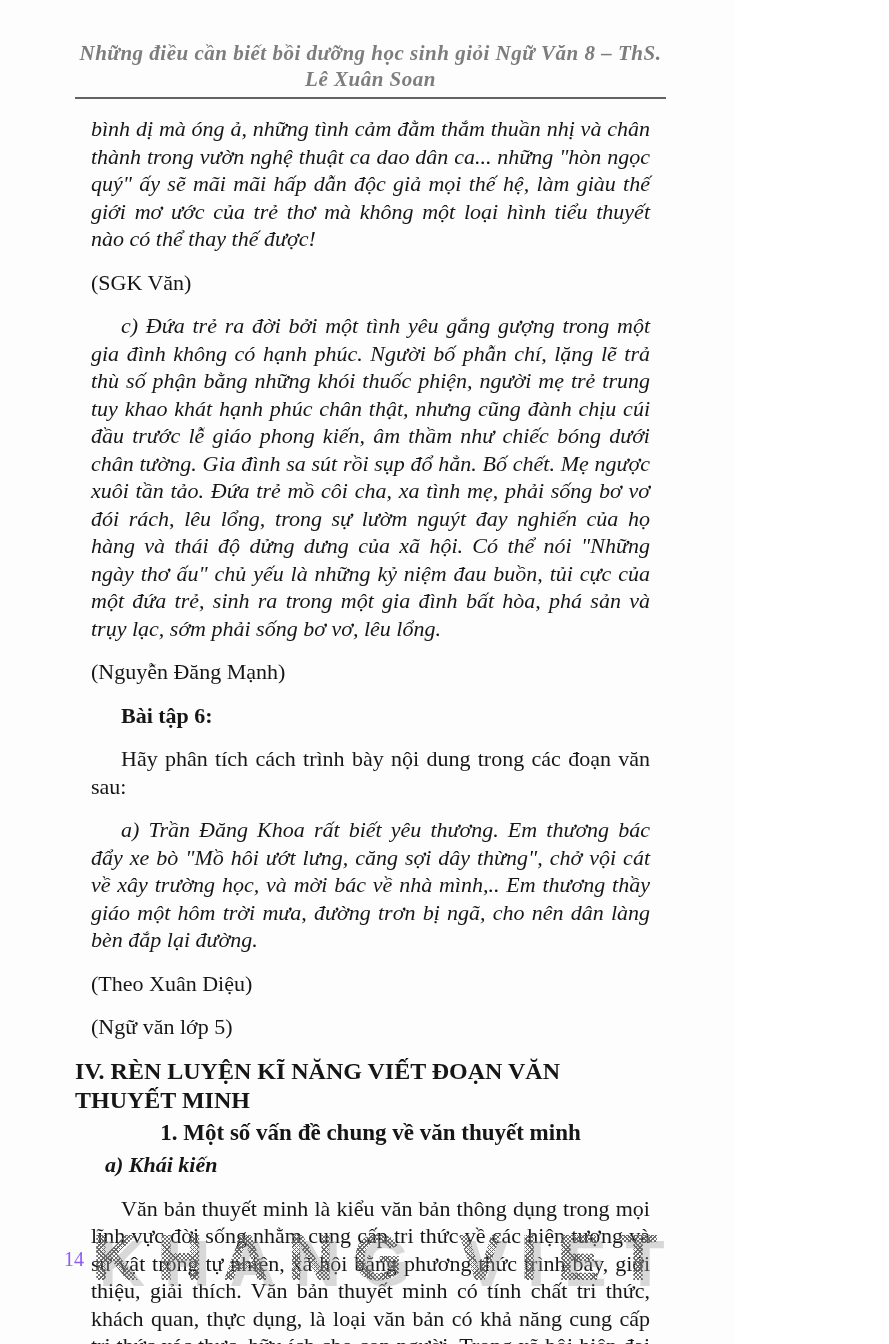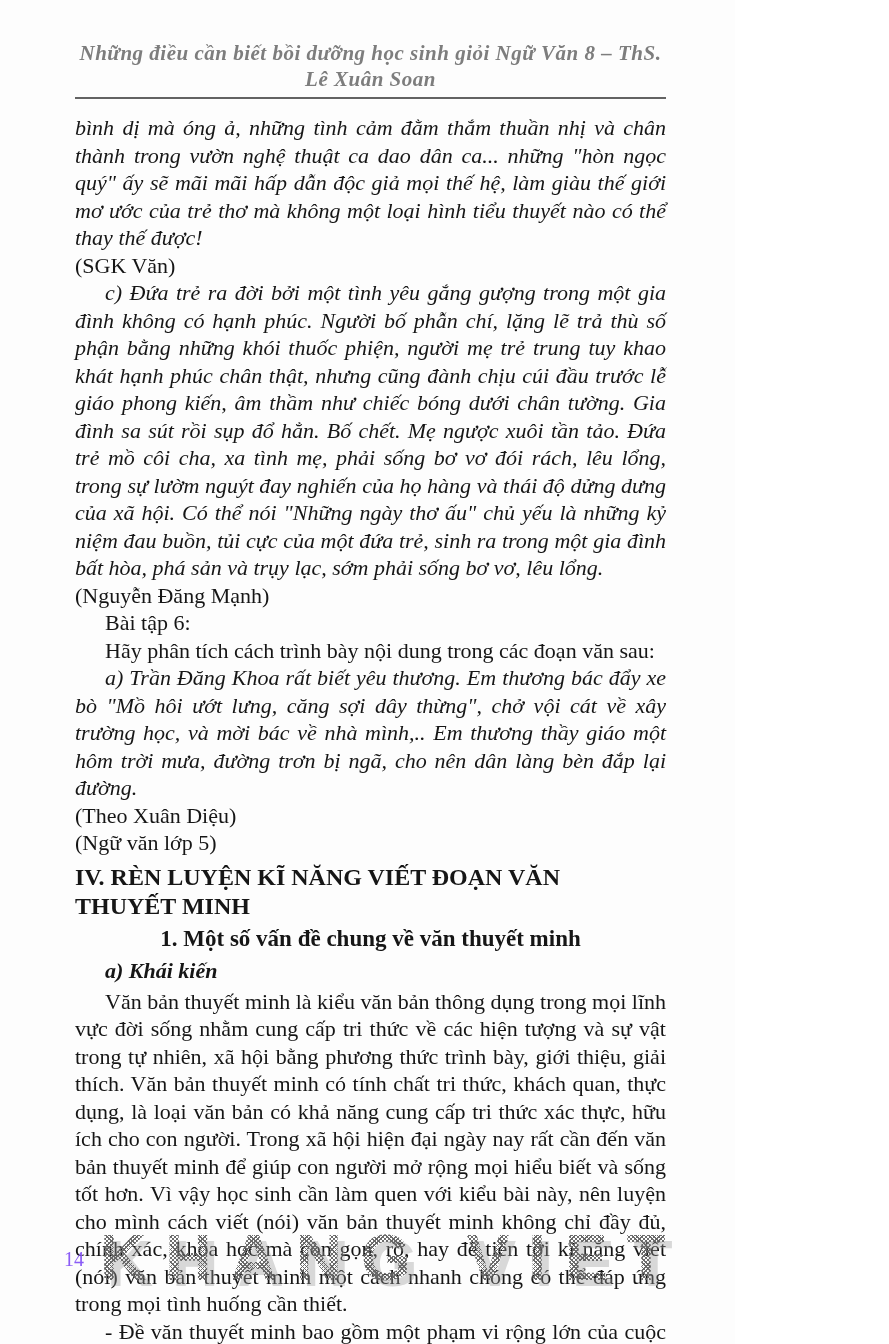--- a/index.html
+++ b/index.html
@@ -26,25 +26,25 @@
     border: none;
     border-top: 2px solid #636363;
     margin: 5px 69px 0 75px;
   }
   .content {
     margin: 15px 69px 0 75px;
     font-size: 22px;
     line-height: 27.5px;
     text-align: justify;
   }
-  .content p { margin: 0; }
+  .content p { margin: 16px; }
   .ind { text-indent: 30px; }
   .it { font-style: italic; }
   .attr { font-style: normal; }
-  .bold { font-weight: normal; }
+  .bold { font-weight: bold; }
   .h-section {
     font-size: 24px;
     font-weight: bold;
     margin: 6px 0 3px 0;
     line-height: 29px;
     text-align: left;
   }
   .h-sub {
     font-size: 23px;
     font-weight: bold;
@@ -63,21 +63,21 @@
   .page-number {
     position: absolute;
     left: 64px;
     top: 1248px;
     font-size: 20px;
     color: #8b5cf6;
     z-index: 1;
   }
   .watermark {
     position: absolute;
-    left: 100px;
+    left: 92px;
     top: 1226px;
     z-index: 2;
     white-space: nowrap;
     font-family: "Liberation Sans", sans-serif;
     font-weight: bold;
     font-size: 64px;
     letter-spacing: 19px;
     line-height: 64px;
     pointer-events: none;
   }

